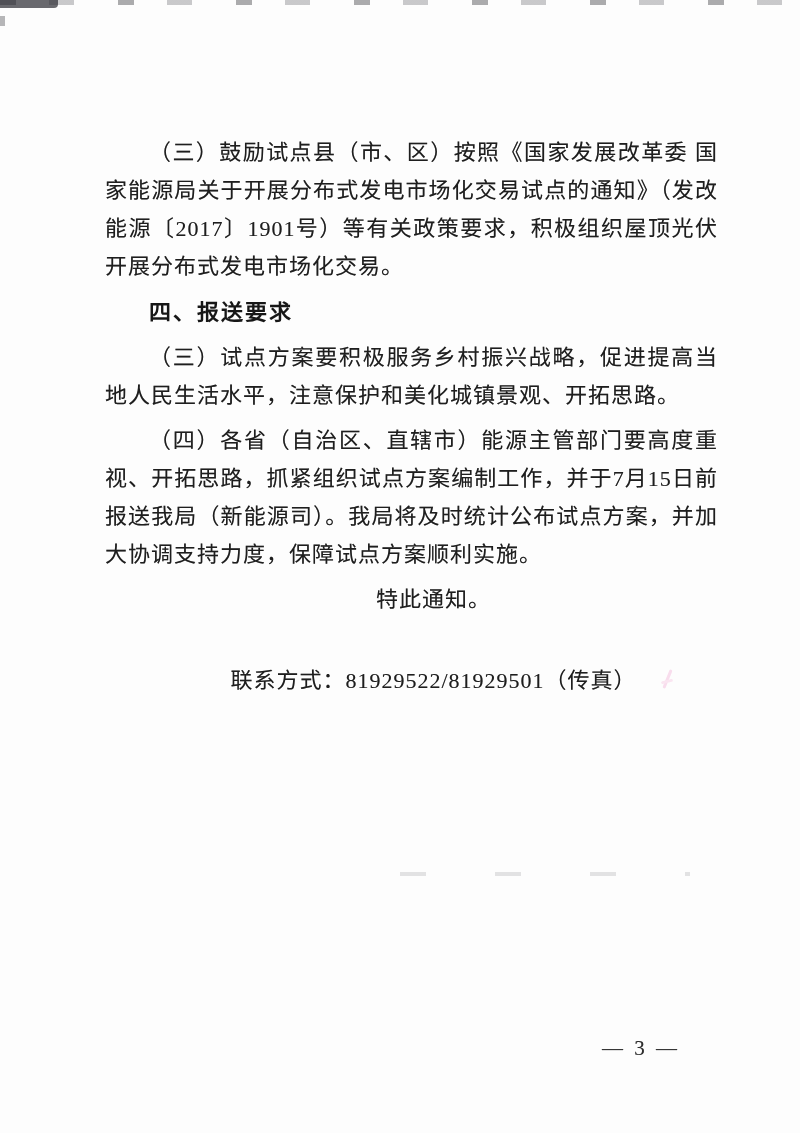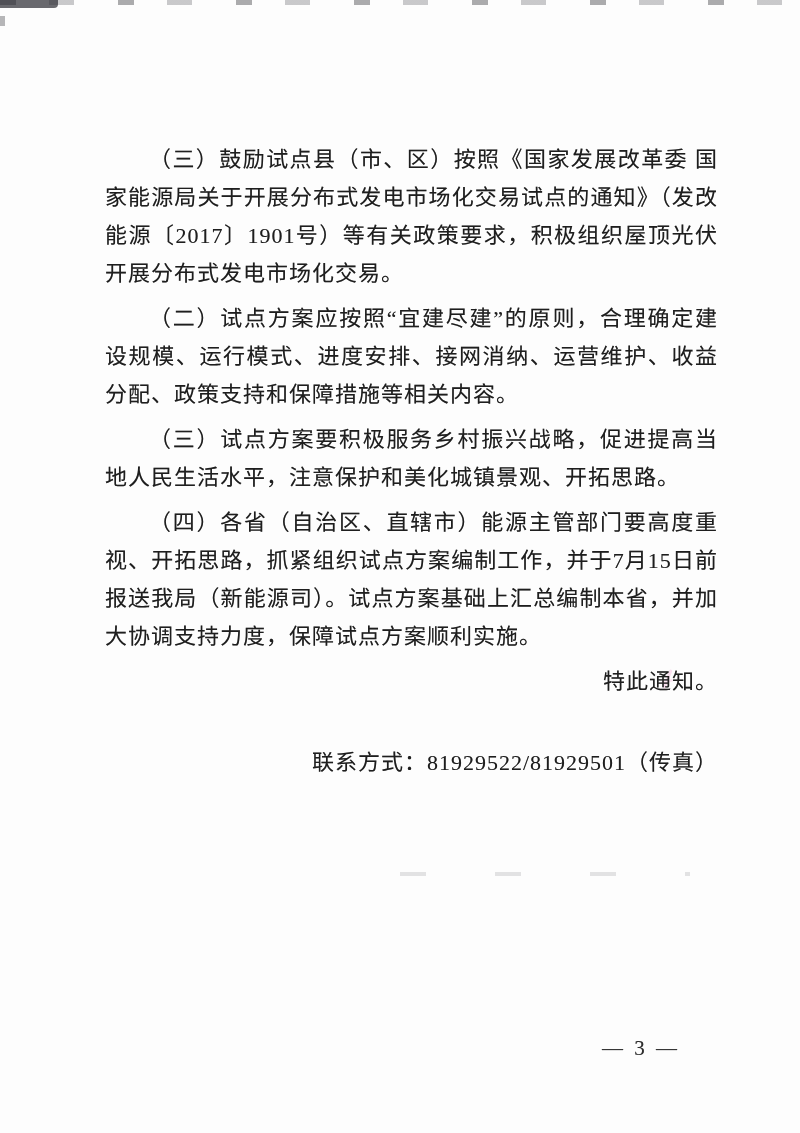--- a/index.html
+++ b/index.html
@@ -93,35 +93,35 @@
   .para {
     margin: 7px 0 0 0;
     font-size: 22px;
     line-height: 38px;
     letter-spacing: 1px;
     text-align: justify;
     text-justify: inter-character;
     text-indent: 2em;
     text-shadow: 0 0 .4px rgba(0,0,0,.35);
   }
-  .para:first-child { margin-top: 10px; }
+  .para:first-child { margin-top: 3px; }
   .section-heading {
     margin: 8px 0 0 0;
     font-size: 22px;
     line-height: 38px;
     letter-spacing: 2px;
     text-indent: 2em;
     font-family: "Liberation Sans", "DejaVu Sans", sans-serif;
     font-weight: 700;
     color: #171717;
   }
-  .closing { text-align: right; }
+  .closing { text-align: center; }
   .contact {
     margin-top: 43px;
-    text-align: right;
+    text-align: center;
   }
   .page-number {
     position: absolute;
     top: 1036px;
     left: 602px;
     font-size: 21px;
     letter-spacing: 3px;
     color: #2e2e2e;
     text-shadow: 0 0 .4px rgba(0,0,0,.35);
   }
@@ -133,27 +133,27 @@
 
   <div class="scan-top-noise"></div>
   <div class="scan-corner"></div>
   <div class="scan-left-tick"></div>
   <div class="scan-pink"></div>
   <div class="scan-smudge"></div>
 
   <main class="content">
     <p class="para">（三）鼓励试点县（市、区）按照《国家发展改革委 国家能源局关于开展分布式发电市场化交易试点的通知》（发改能源〔2017〕1901号）等有关政策要求，积极组织屋顶光伏开展分布式发电市场化交易。</p>
 
+    <h2 class="section-heading">四、报送要求</h2>
 
 
-    <p class="para">（二）试点方案应按照“宜建尽建”的原则，合理确定建设规模、运行模式、进度安排、接网消纳、运营维护、收益分配、政策支持和保障措施等相关内容。</p>
 
     <p class="para">（三）试点方案要积极服务乡村振兴战略，促进提高当地人民生活水平，注意保护和美化城镇景观、开拓思路。</p>
 
-    <p class="para">（四）各省（自治区、直辖市）能源主管部门要高度重视、开拓思路，抓紧组织试点方案编制工作，并于7月15日前报送我局（新能源司）。试点方案基础上汇总编制本省，并加大协调支持力度，保障试点方案顺利实施。</p>
+    <p class="para">（四）各省（自治区、直辖市）能源主管部门要高度重视、开拓思路，抓紧组织试点方案编制工作，并于7月15日前报送我局（新能源司）。我局将及时统计公布试点方案，并加大协调支持力度，保障试点方案顺利实施。</p>
 
     <p class="para closing">特此通知。</p>
 
     <p class="para contact">联系方式：81929522/81929501（传真）</p>
   </main>
 
   <div class="page-number">— 3 —</div>
 
 </div>
 

